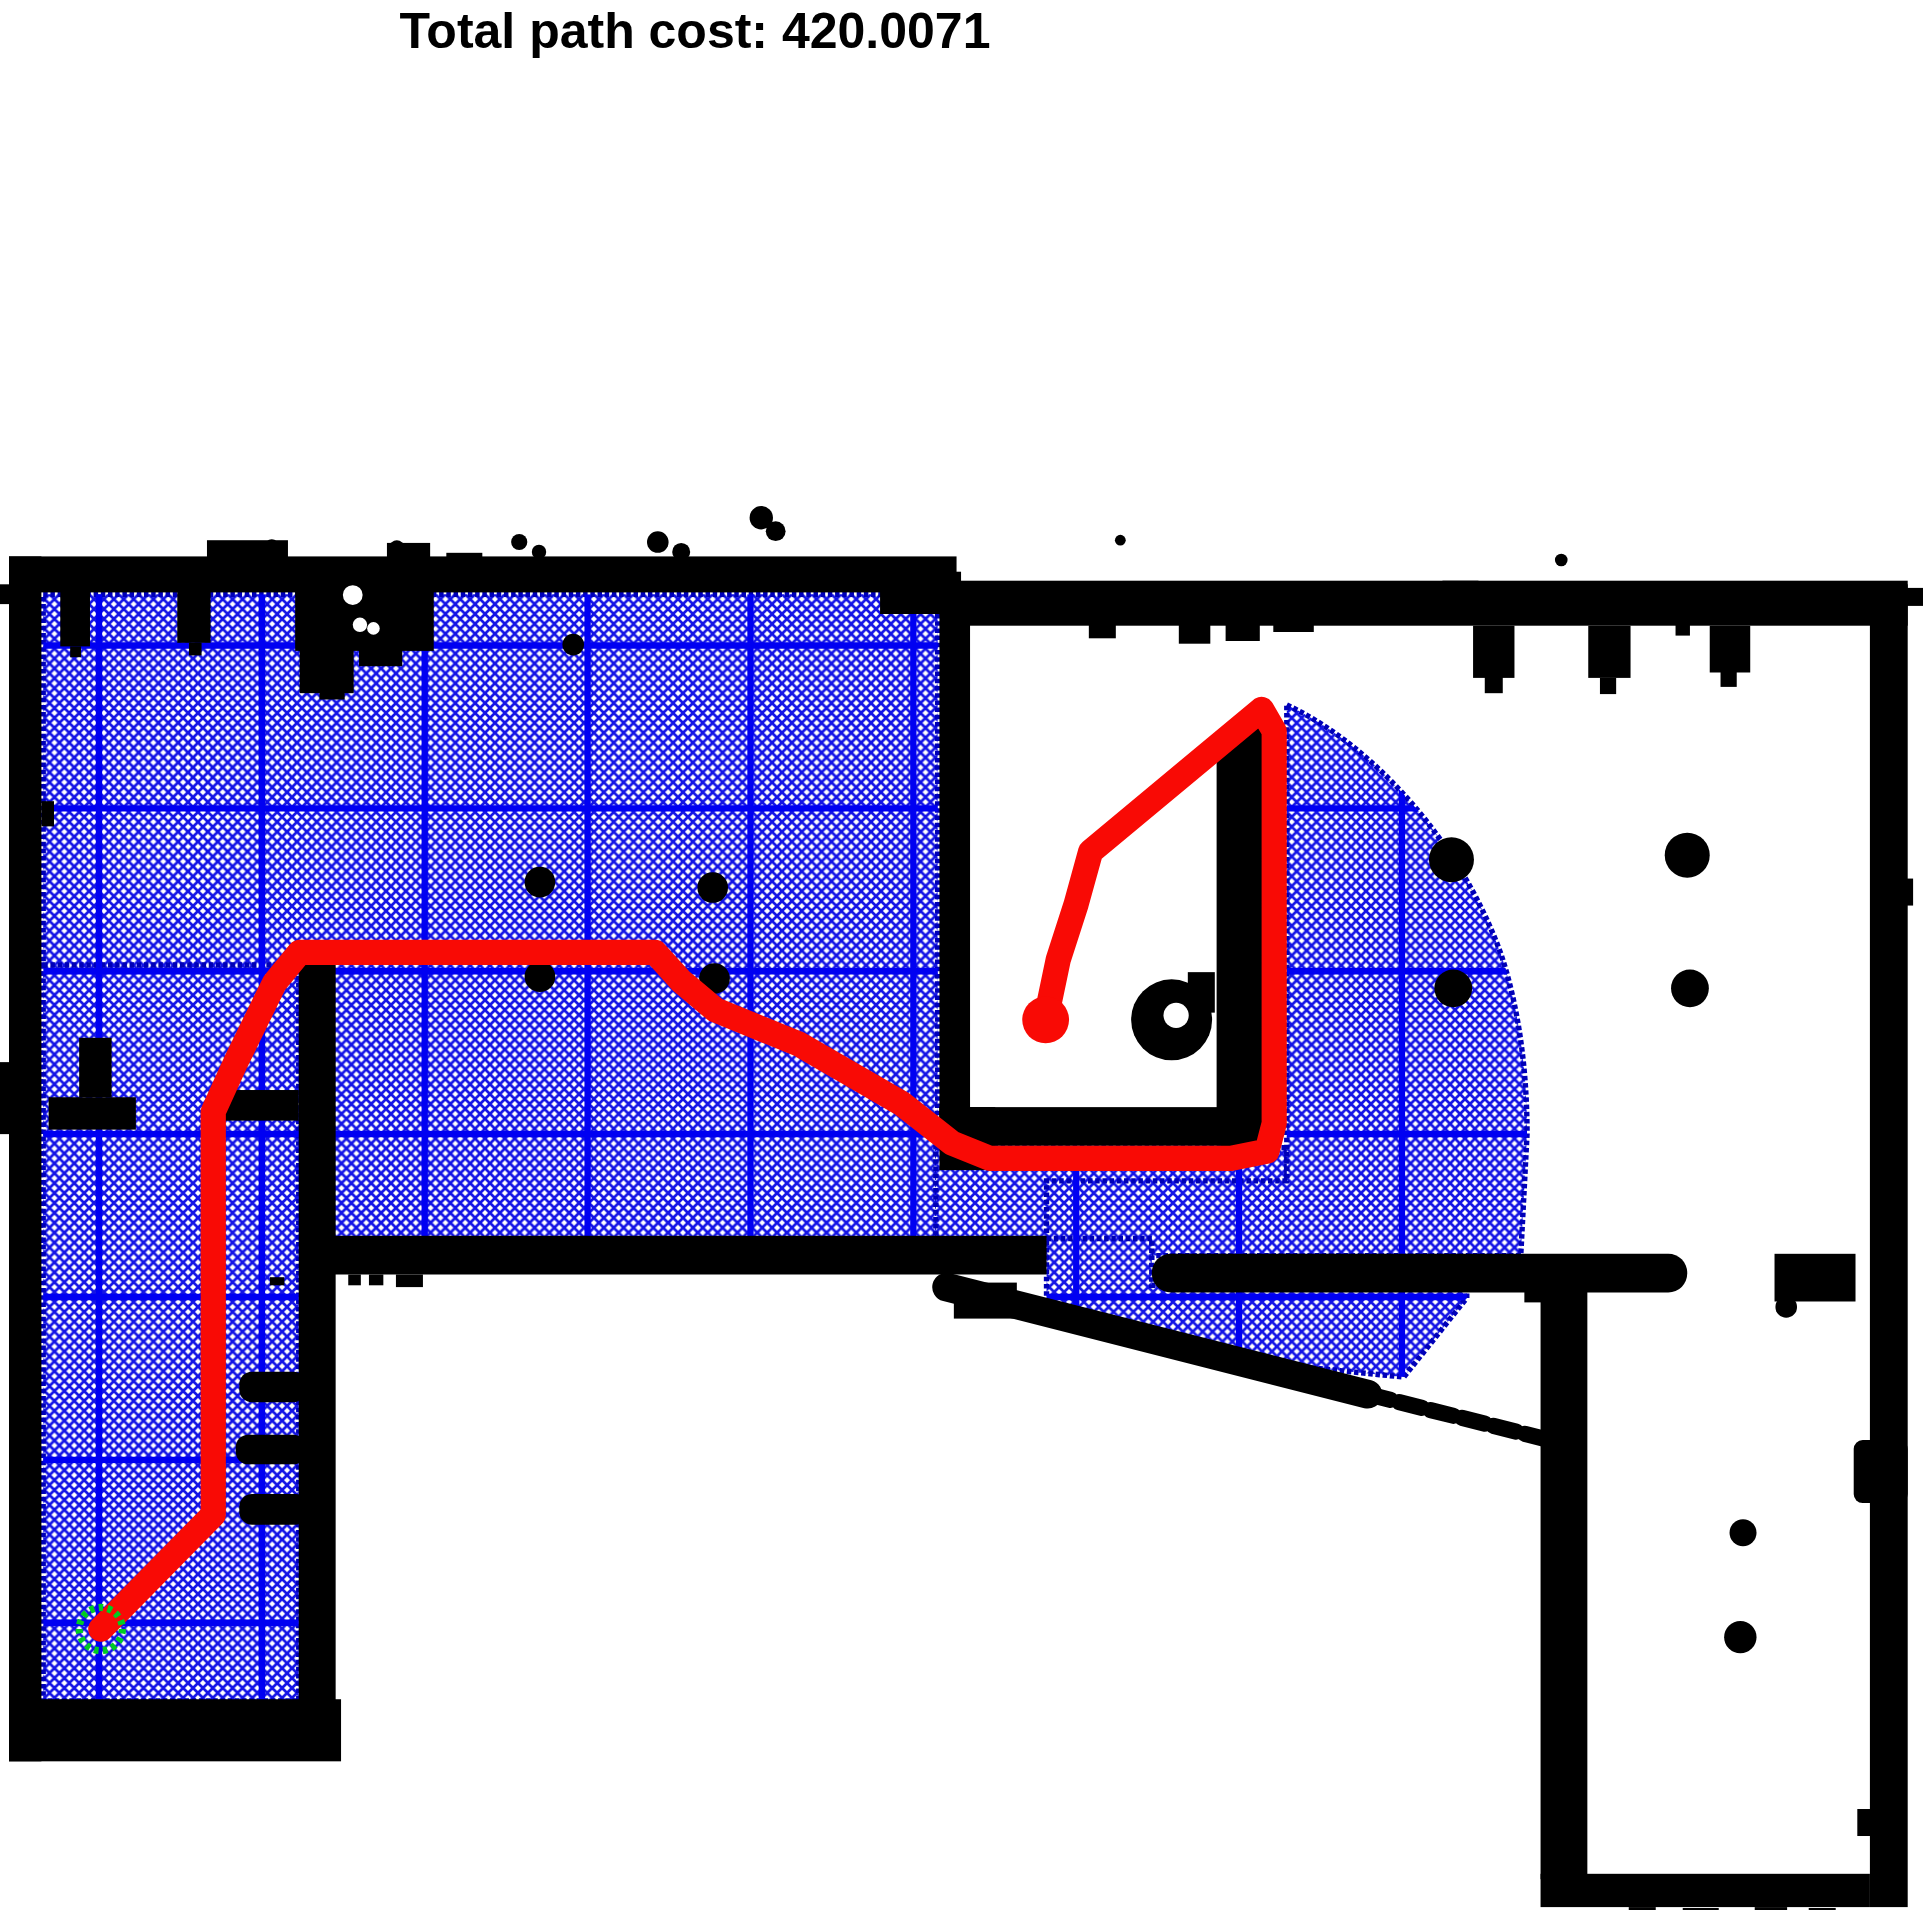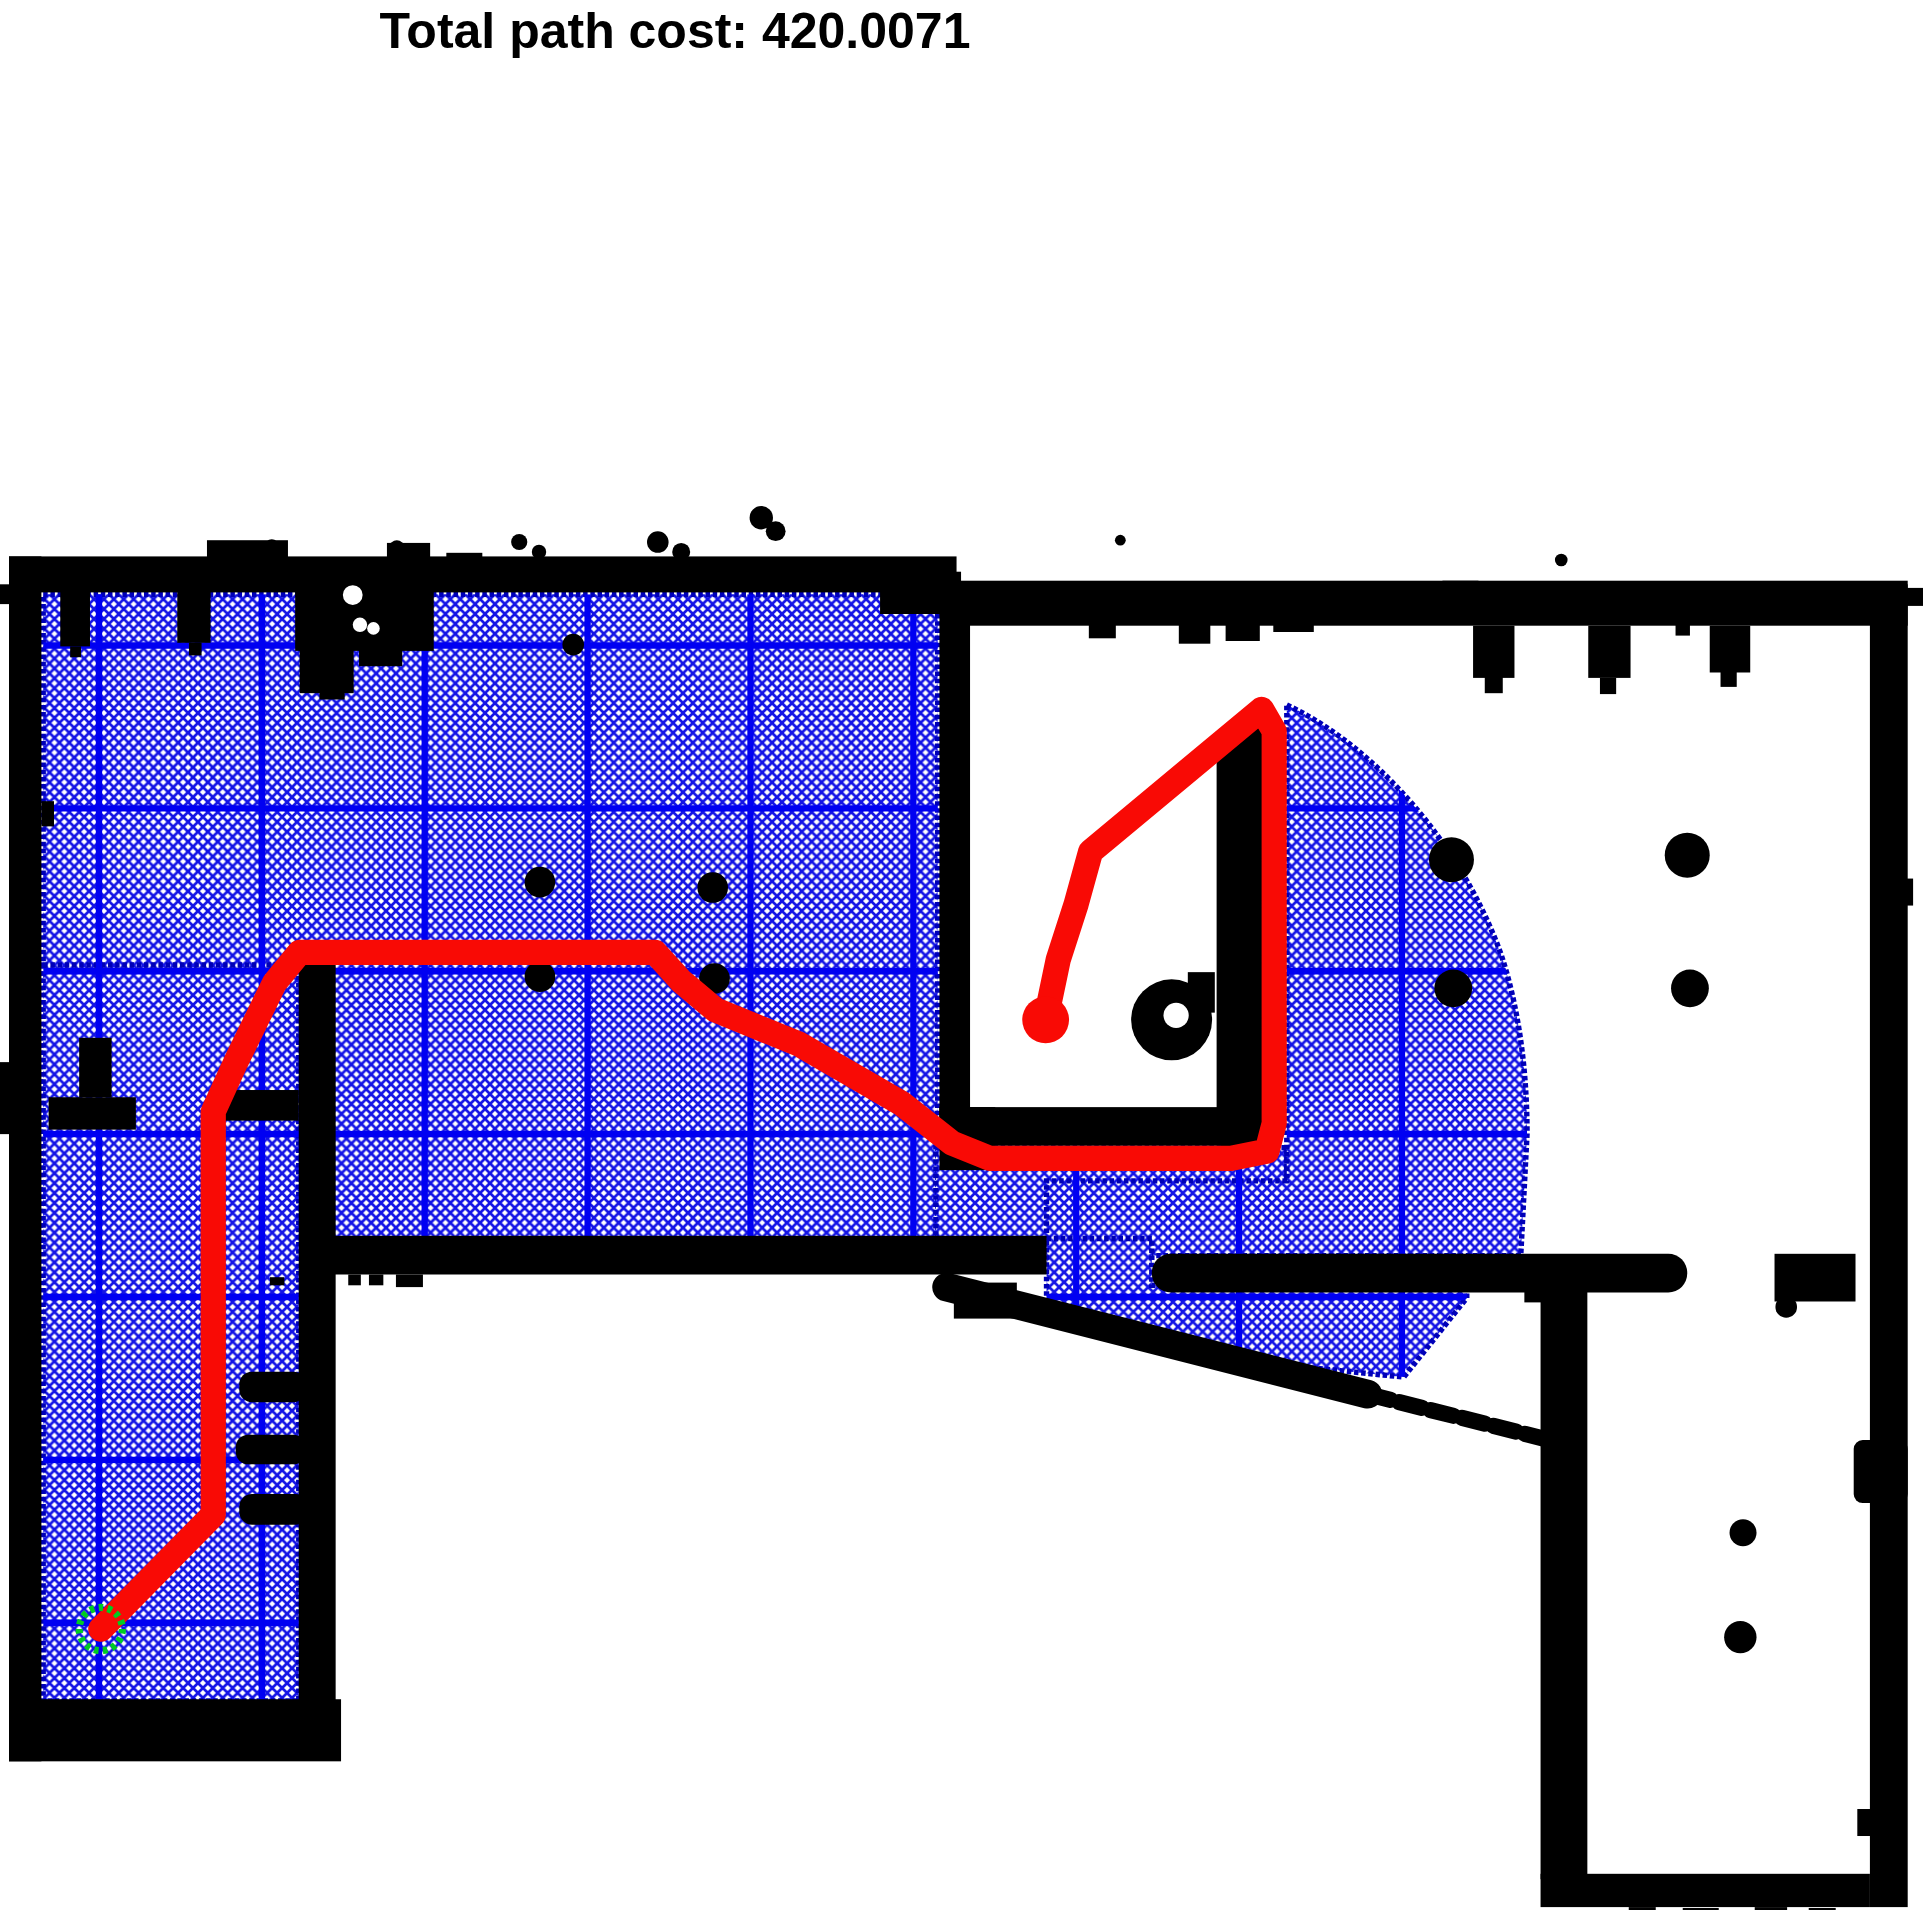--- a/index.html
+++ b/index.html
@@ -1,19 +1,19 @@
 <!DOCTYPE html>
 <html style="font-size:14.4px"><head>
 <meta charset="utf-8">
 <style>
   html,body{margin:0;padding:0;background:#ffffff;}
   .figure{position:relative;width:1923px;height:1911px;background:#ffffff;overflow:hidden;
           font-family:"Liberation Sans", sans-serif;}
   .figure-title{position:absolute;left:0;top:1.8px;width:1350px;text-align:center;
-                font-weight:bold;font-size:50px;color:#000;letter-spacing:0px;}
+                font-weight:bold;font-size:50px;color:#000;letter-spacing:0px;padding-left:20px;}
   svg{position:absolute;left:0;top:0;}
 </style>
 </head>
 <body>
 
 <div class="figure">
   <div class="figure-title">Total path cost: 420.0071</div>
   <svg id="map-svg" width="1923" height="1911" viewBox="0 0 2137 2123" xmlns="http://www.w3.org/2000/svg">
     <defs>
         <pattern id="hatch" width="11" height="11" patternUnits="userSpaceOnUse">

